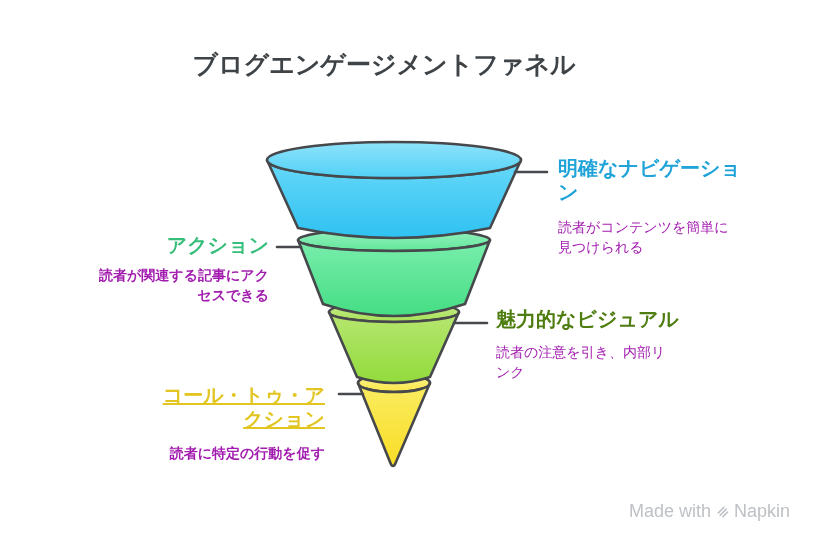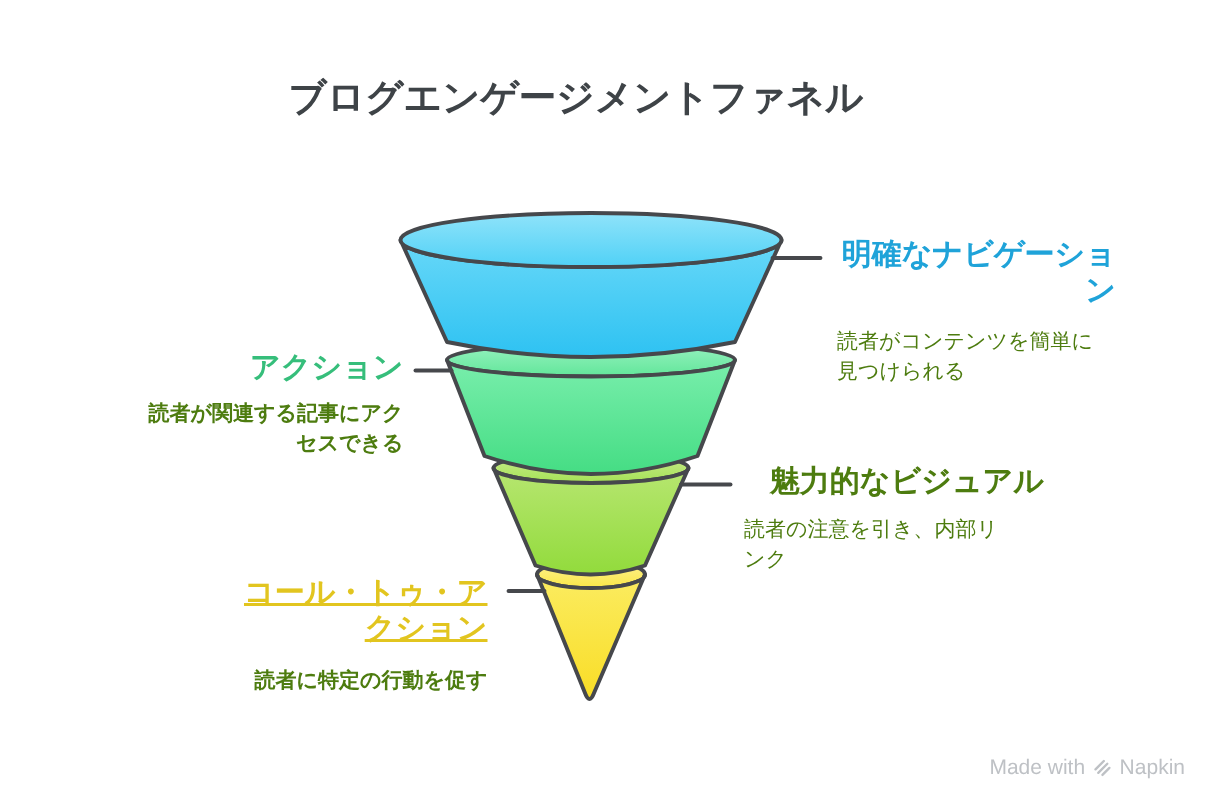--- a/index.html
+++ b/index.html
@@ -9,32 +9,32 @@
     font-family:"Liberation Sans","DejaVu Sans",sans-serif;
   }
   .stage-canvas{position:absolute;left:0;top:0;width:816px;height:540px;}
   .page-title{
     position:absolute;left:0;top:48px;width:768px;
     text-align:center;font-size:25px;font-weight:700;color:#3e4347;
     letter-spacing:0px;
   }
   .label-block{position:absolute;}
   .label-block.align-right{text-align:right;}
-  .label-block.align-left{text-align:right;}
+  .label-block.align-left{text-align:left;font-family:Liberation Mono, monospace;}
   .stage-heading{
     font-size:20px;font-weight:700;line-height:1.22;
   }
   .stage-desc{
-    position:absolute;font-size:14px;font-weight:400;line-height:1.43;color:#4d7c0f;
+    position:absolute;font-size:14px;font-weight:400;line-height:1.43;color:#a21caf;
   }
   .align-right .stage-desc, .desc-right{text-align:right;font-weight:bold;}
   .watermark{
     position:absolute;top:503px;right:26px;height:16px;
     display:flex;align-items:center;gap:5px;
-    font-size:14px;color:#bec1c5;
+    font-size:18px;color:#bec1c5;
   }
   .watermark .napkin-icon{display:inline-block;width:13px;height:13px;}
   .watermark .brand{color:#bec1c5;}
 </style>
 </head>
 <body>
 
 <svg class="stage-canvas" viewBox="0 0 816 540" aria-hidden="true">
   <defs>
     <linearGradient id="g1" x1="0" y1="0" x2="0" y2="1">

